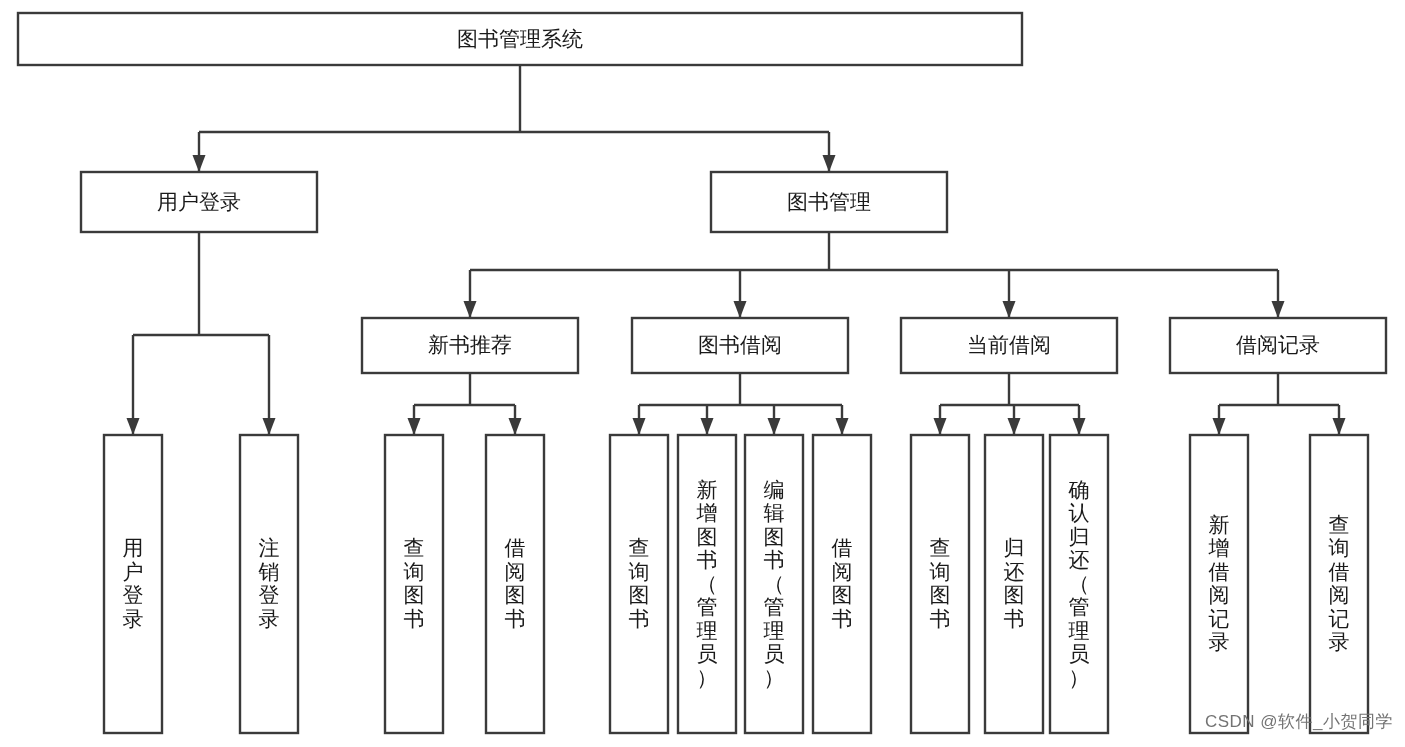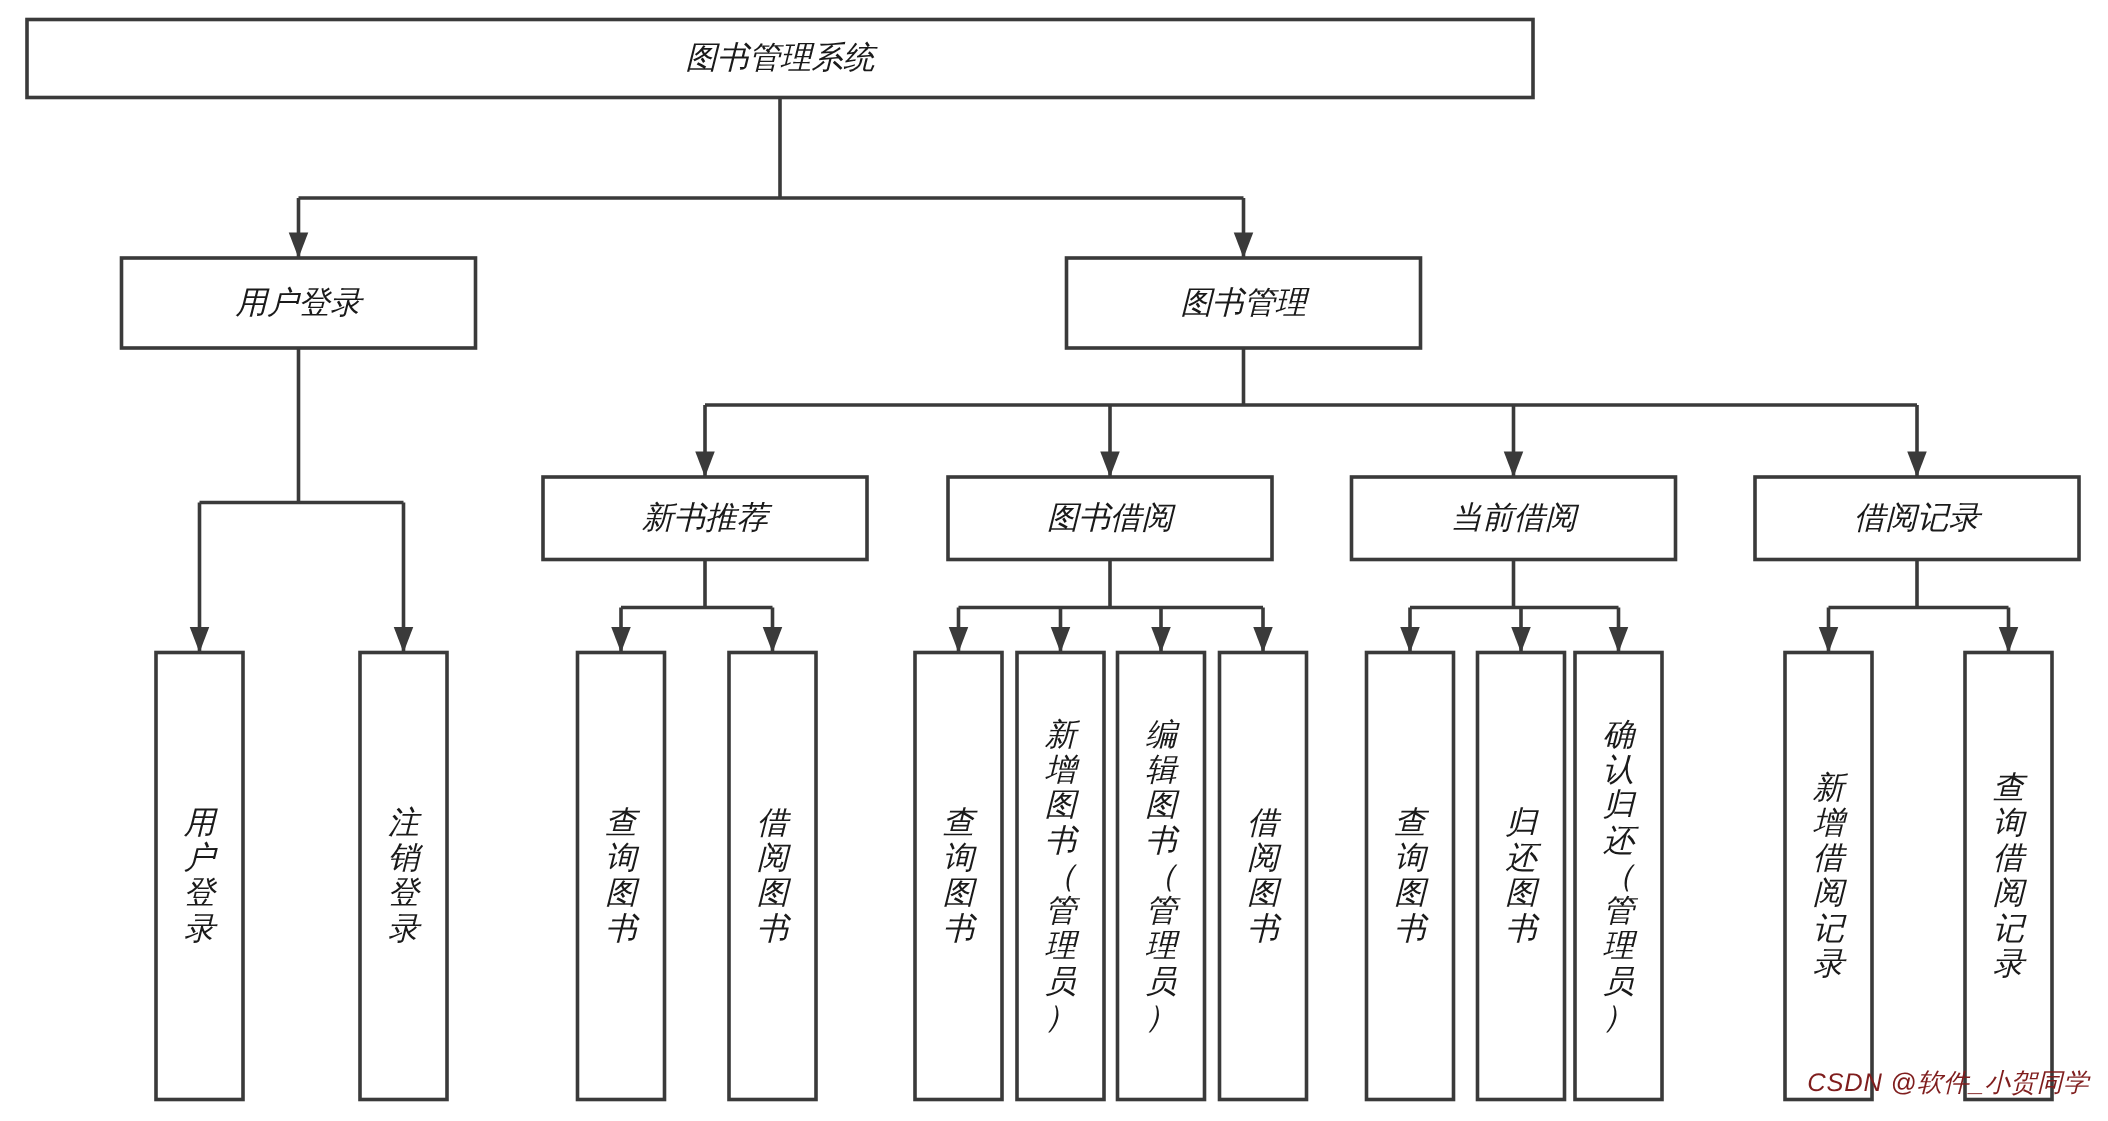--- a/index.html
+++ b/index.html
@@ -10,21 +10,20 @@
   }
   body {
     font-family: "Liberation Sans", "DejaVu Sans", sans-serif;
   }
   #canvas {
     position: relative;
     width: 1405px;
     height: 739px;
     background: #ffffff;
     overflow: hidden;
-    font-style: italic;
   }
   svg.diagram {
     position: absolute;
     left: 0;
     top: 0;
     width: 1405px;
     height: 747px;
   }
   .node-rect {
     fill: #ffffff;
@@ -51,21 +50,21 @@
     stroke-linecap: butt;
   }
   .arrow-head {
     fill: #3a3a3a;
     stroke: none;
   }
   .watermark {
     position: absolute;
     right: 12px;
     bottom: 6px;
-    color: #7f1d1d;
+    color: #737373;
     font-size: 17px;
     font-family: "Liberation Sans", "DejaVu Sans", sans-serif;
     letter-spacing: 0.5px;
     white-space: nowrap;
     user-select: none;
   }
 </style>
 </head>
 <body>
 

